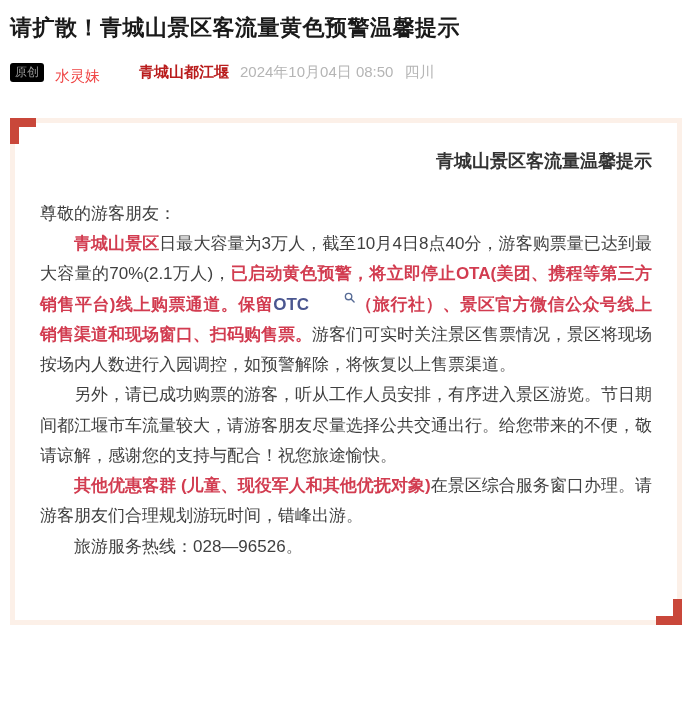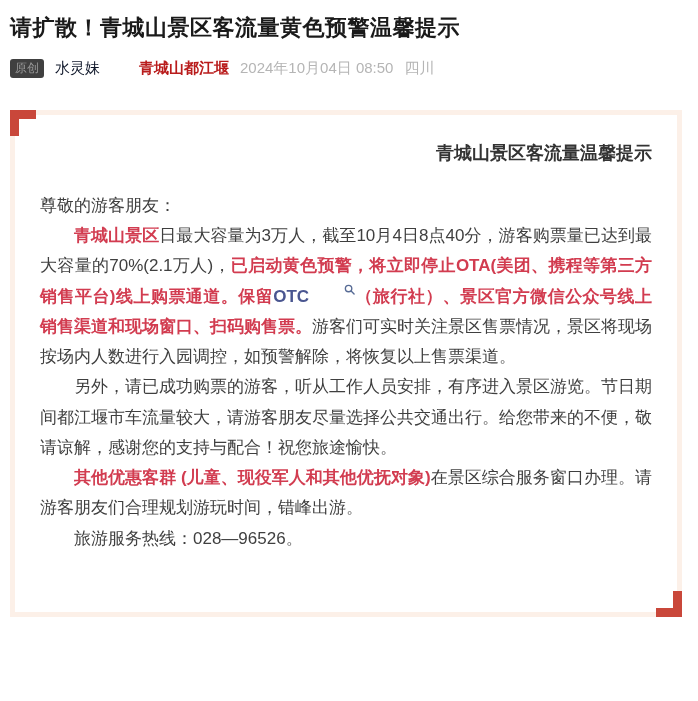--- a/index.html
+++ b/index.html
@@ -26,26 +26,26 @@
     align-items: center;
     gap: 11px;
     margin-top: 15px;
     font-size: 15px;
     color: #9e9e9e;
     white-space: nowrap;
   }
   .orig-badge {
     font-size: 12px;
     color: #999999;
-    background: #404040;
+    background: #000000;
     border-radius: 3px;
     padding: 2px 5px;
     line-height: 1.2;
   }
-  .author { color: #0f172a; }
+  .author { color: #ef4444; margin-top: 8px; }
   .account { color: #b91c1c; font-weight: 600; cursor: pointer; margin-left: 28px; }
   .pub-date, .pub-loc { color: #b5b5b5; }
 
   .notice-box {
     position: relative;
     margin-top: 32px;
     border: 5px solid #fcf0e8;
     background: #ffffff;
     padding: 26px 25px 30px 25px;
   }

